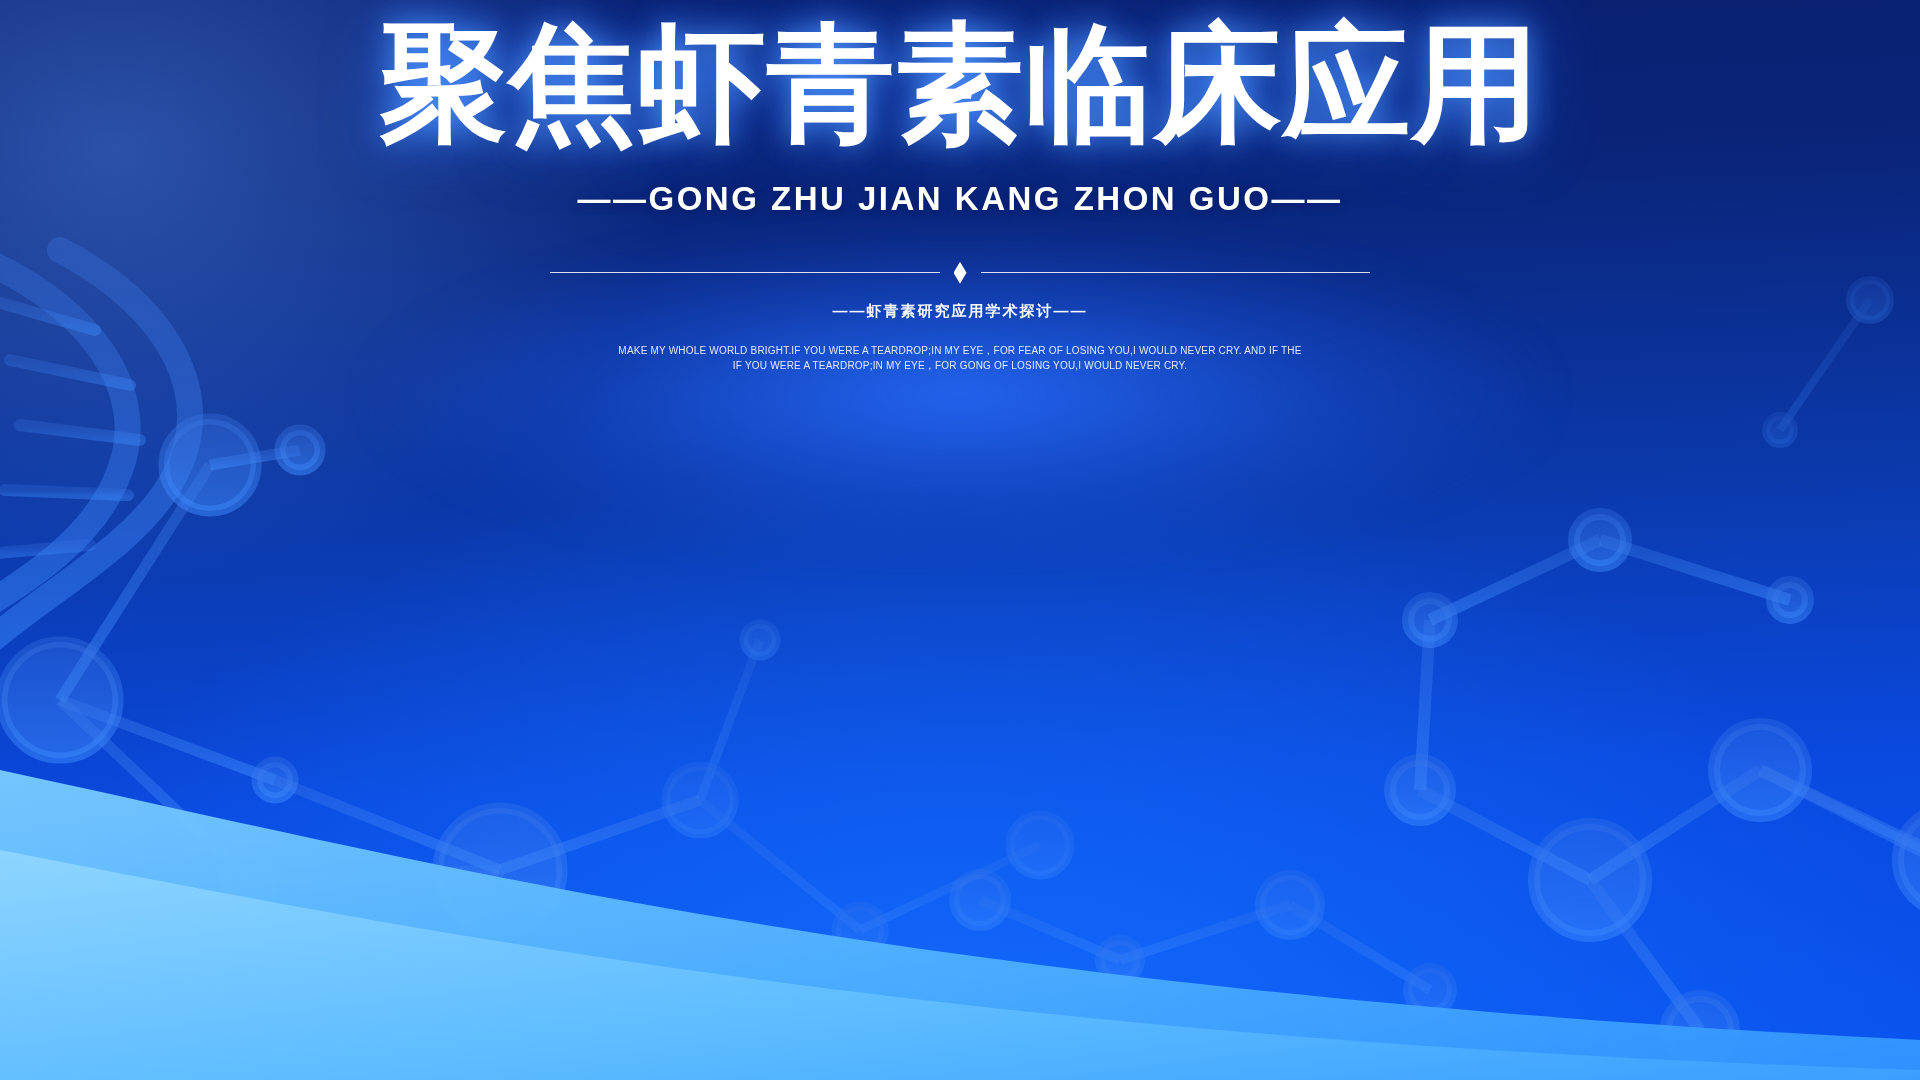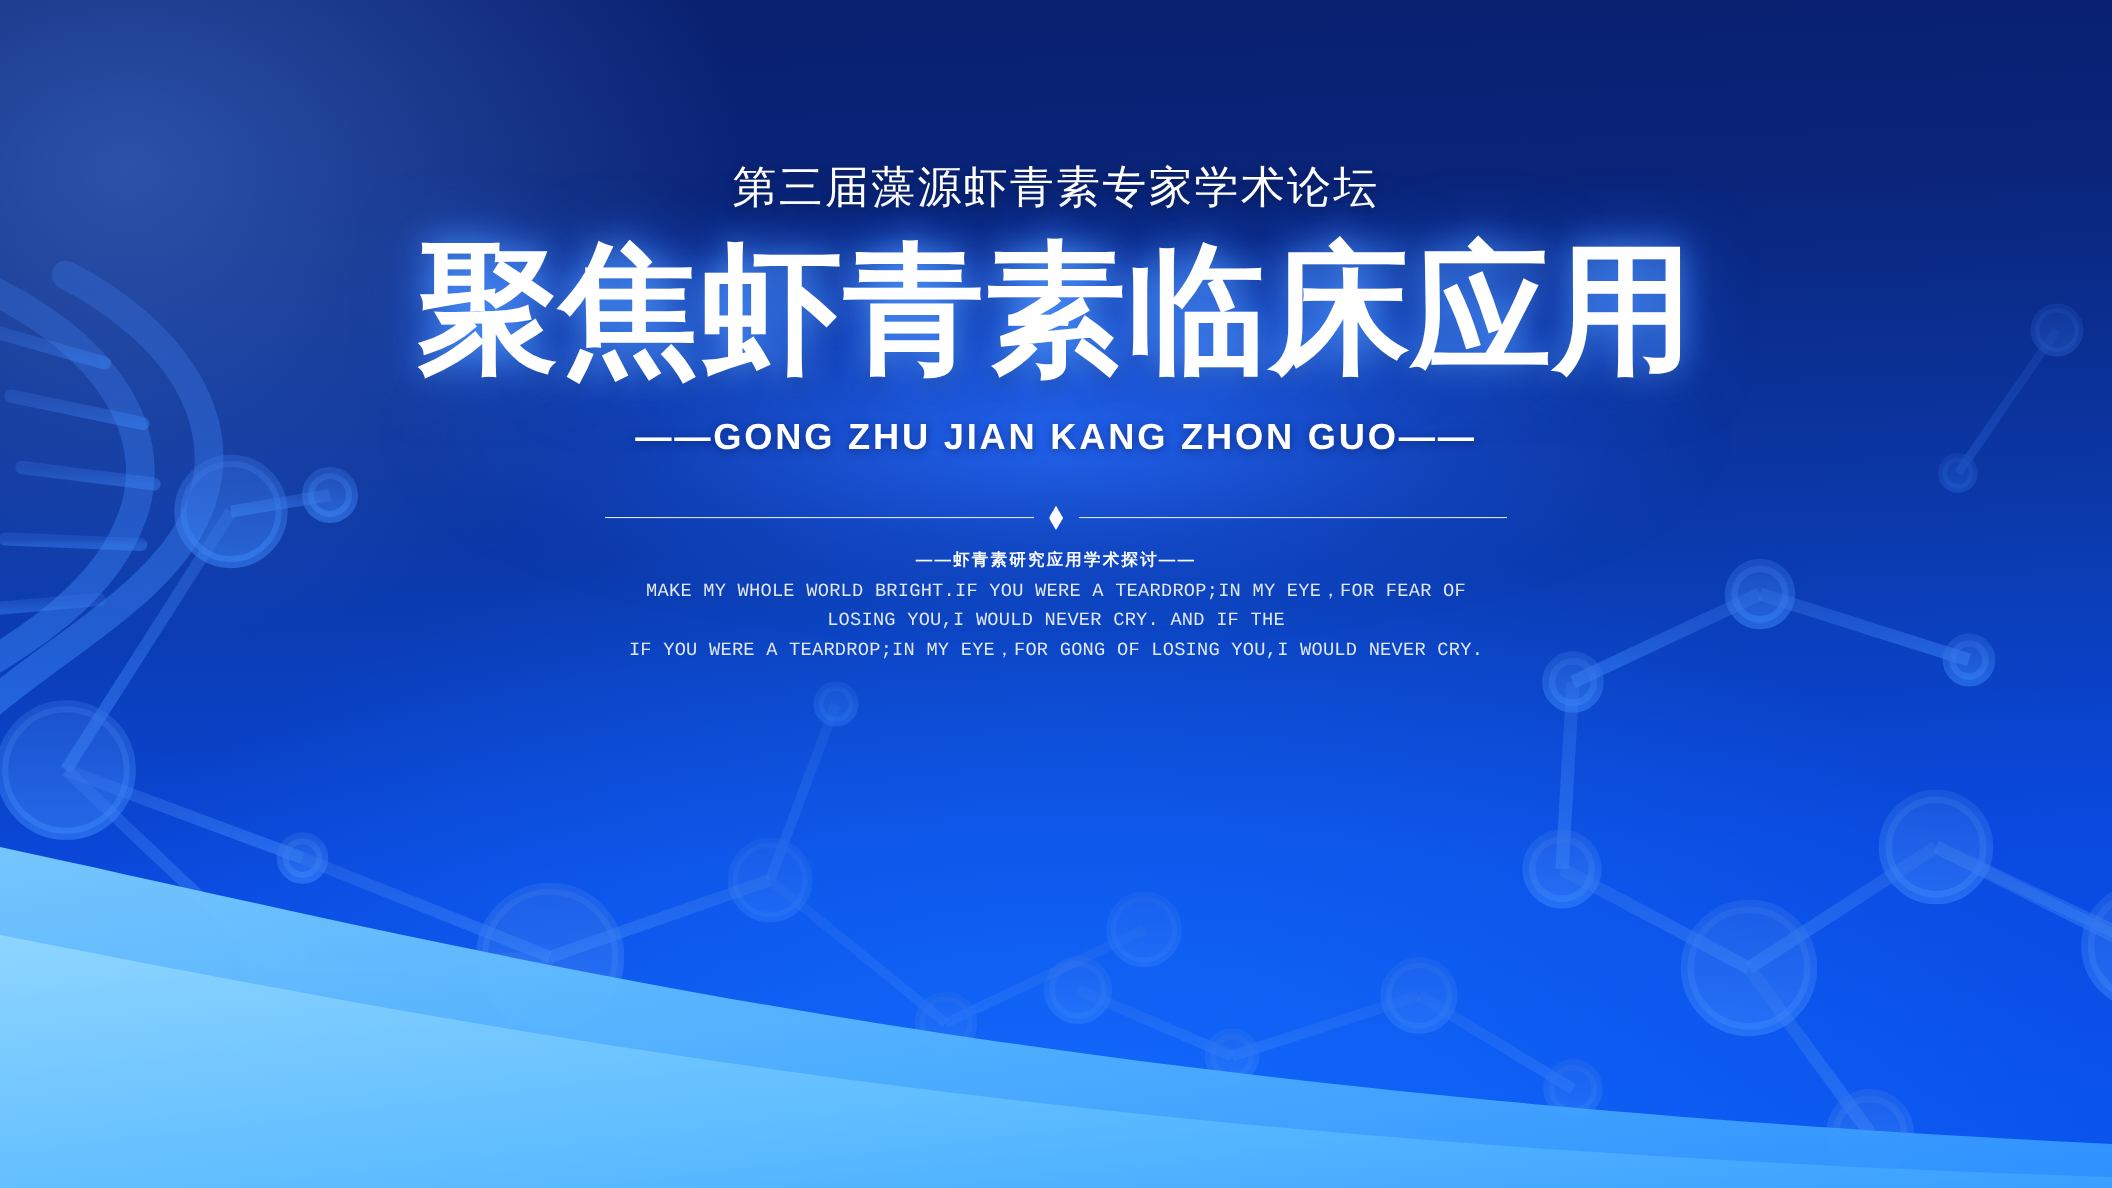--- a/index.html
+++ b/index.html
@@ -114,28 +114,27 @@
     font-size: 15px;
     font-weight: 700;
     letter-spacing: 2px;
     color: #ffffff;
     white-space: nowrap;
     opacity: 0.97;
     text-align: right;
   }
 
   .tagline-en {
-    margin-top: 7px;
+    margin-top: 22px;
     width: 780px;
     text-align: center;
-    font-size: 17px;
+    font-size: 10px;
     letter-spacing: 0.2px;
     line-height: 1.55;
     color: rgba(255,255,255,0.88);
-    font-family: Liberation Mono, monospace;
   }
   .tagline-en .en-line { display: block; }
 </style>
 </head>
 <body>
 
 <div id="poster">
 
   <div class="bg-decor">
     <svg viewBox="0 0 1920 1080" xmlns="http://www.w3.org/2000/svg" aria-hidden="true">
@@ -244,21 +243,20 @@
           <stop offset="100%" stop-color="#3aa0ff"></stop>
         </linearGradient>
       </defs>
       <path d="M0 30 C 420 120, 900 250, 1920 300 L1920 340 L0 340 Z" fill="url(#waveA)" opacity="0.95"></path>
       <path d="M0 110 C 460 200, 980 300, 1920 330 L1920 340 L0 340 Z" fill="url(#waveB)" opacity="0.95"></path>
     </svg>
   </div>
 
   <div class="content">
 
-    <div class="eyebrow">第三届藻源虾青素专家学术论坛</div>
 
     <div class="headline">
       <span class="line1">聚焦虾青素临床应用</span>
     </div>
 
     <div class="pinyin">——GONG ZHU JIAN KANG ZHON GUO——</div>
 
     <div class="divider">
       <span class="rule"></span>
       <span class="diamond"></span>

